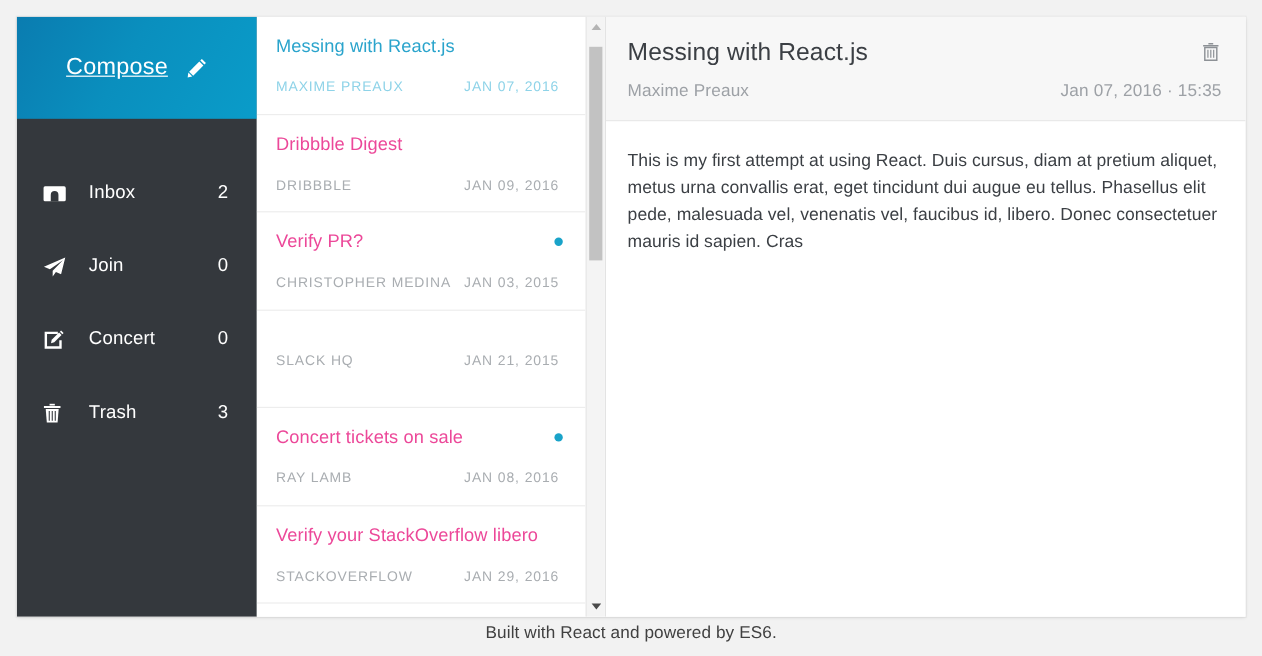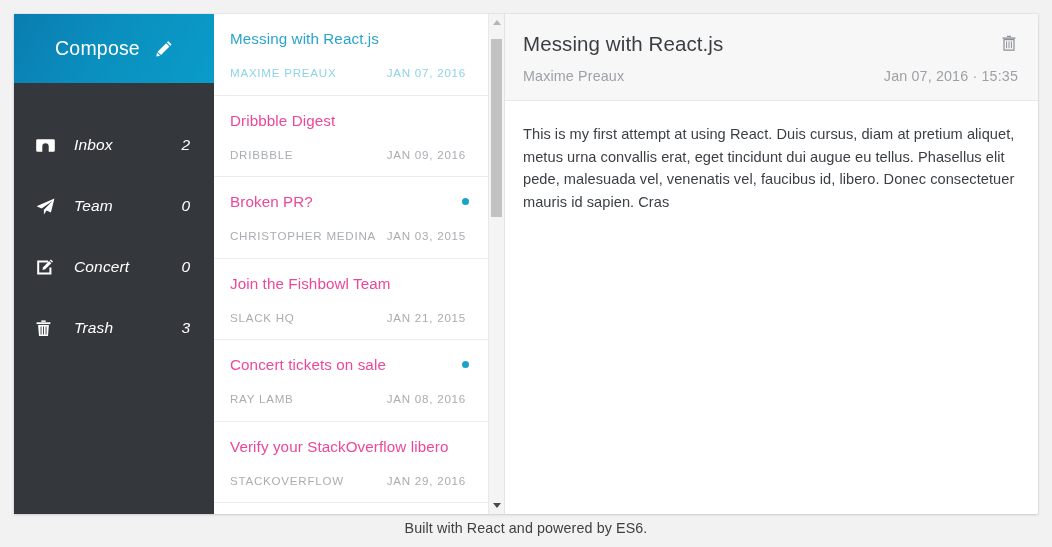--- a/index.html
+++ b/index.html
@@ -30,40 +30,40 @@
 
   
   #sidebar {
     width: 200px;
     min-width: 200px;
     background: #34383d;
     display: flex;
     flex-direction: column;
   }
   #compose-button {
-    height: 69px;
+    height: 85px;
     background: linear-gradient(120deg, #0a7cb0 0%, #0a8fbe 45%, #0a9cc9 100%);
     color: #ffffff;
     display: flex;
     align-items: center;
     justify-content: center;
     gap: 16px;
     cursor: pointer;
     user-select: none;
+    text-decoration: underline;
   }
   #compose-label {
     font-size: 19.5px;
     letter-spacing: 0.2px;
   }
   .pencil-svg { display:block; }
 
   #folder-list {
     flex: 1;
     padding-top: 48px;
-    font-style: italic;
   }
   .folder-item {
     display: flex;
     align-items: center;
     height: 28px;
     margin-bottom: 33px;
     padding: 0 24px 0 22px;
     cursor: pointer;
     color: #ffffff;
   }
@@ -279,21 +279,21 @@
         <span class="folder-label">Inbox</span>
         <span class="folder-count">2</span>
       </div>
 
       <div class="folder-item">
         <span class="folder-icon">
           <svg width="19" height="17" viewBox="0 0 19 17">
             <path d="M18.4 0.6 L0.6 8.2 L5.6 10.4 L16.4 2.9 L7.9 11.7 L7.9 16.4 L10.6 12.6 L14.9 14.5 Z" fill="#ffffff"></path>
           </svg>
         </span>
-        <span class="folder-label">Team</span>
+        <span class="folder-label">Join</span>
         <span class="folder-count">0</span>
       </div>
 
       <div class="folder-item">
         <span class="folder-icon">
           <svg width="18" height="17" viewBox="0 0 18 17">
             <path d="M1.2 1.4 h11.0 v2.0 h-9.0 v10.2 h10.2 v-5.0 h2.0 v7.0 h-14.2 z" fill="#ffffff"></path>
             <path d="M14.9 0.4 L17.0 2.5 L16.0 3.5 L13.9 1.4 Z" fill="#ffffff"></path>
             <path d="M13.2 2.1 L15.3 4.2 L9.2 10.3 L6.5 11.0 L7.1 8.2 Z" fill="#ffffff"></path>
           </svg>
@@ -332,29 +332,28 @@
       <div class="email-row">
         <div class="email-subject">Dribbble Digest</div>
         <div class="email-meta">
           <span class="email-from">DRIBBBLE</span>
           <span class="email-date">JAN 09, 2016</span>
         </div>
       </div>
 
       <div class="email-row">
         <span class="unread-dot"></span>
-        <div class="email-subject">Broken PR?</div>
+        <div class="email-subject">Verify PR?</div>
         <div class="email-meta">
           <span class="email-from">CHRISTOPHER MEDINA</span>
           <span class="email-date">JAN 03, 2015</span>
         </div>
       </div>
 
       <div class="email-row">
-        <div class="email-subject">Join the Fishbowl Team</div>
         <div class="email-meta">
           <span class="email-from">SLACK HQ</span>
           <span class="email-date">JAN 21, 2015</span>
         </div>
       </div>
 
       <div class="email-row">
         <span class="unread-dot"></span>
         <div class="email-subject">Concert tickets on sale</div>
         <div class="email-meta">

